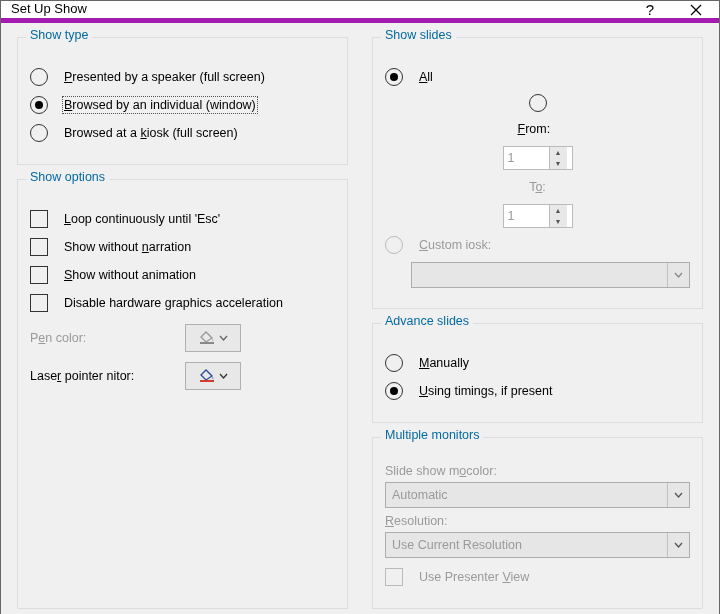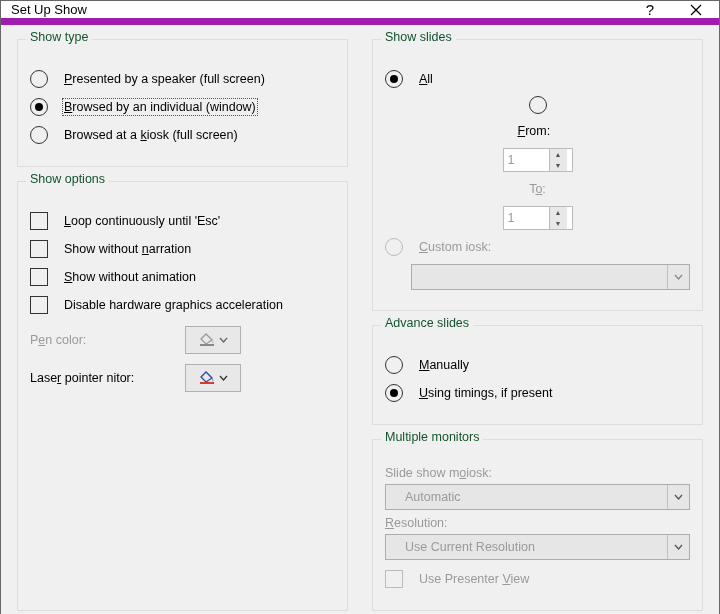--- a/index.html
+++ b/index.html
@@ -15,22 +15,22 @@
     height: 614px;
     border: 1px solid #666;
     background: #fff;
     display: flex;
     flex-direction: column;
     box-shadow: 0 5px 20px rgba(0,0,0,0.2);
   }
   .titlebar {
     height: 38px;
     display: flex;
-    align-items: center;
-    border-bottom: 7px solid #a21caf;
+    align-items: flex-start;
+    border-bottom: 5px solid #a21caf;
     background: #fff;
   }
   .title {
     flex: 1;
     padding-left: 10px;
     font-size: 13px;
   }
   .tb-btn {
     width: 46px;
     height: 100%;
@@ -61,21 +61,21 @@
     margin-bottom: 14px;
     padding: 22px 12px 14px 12px;
     position: relative;
   }
   .group-title {
     position: absolute;
     top: -10px;
     left: 8px;
     background: #f0f0f0;
     padding: 0 4px;
-    color: #14532d;
+    color: #0369a1;
   }
   .radio-row, .check-row {
     display: flex;
     align-items: center;
     gap: 16px;
     margin: 6px 0;
     min-height: 22px;
   }
   .radio {
     width: 18px; height: 18px;
@@ -162,21 +162,20 @@
     margin: 6px 0;
     flex-direction: column;
   }
   .custom-select {
     height: 26px;
     border: 1px solid #adadad;
     background: #e6e6e6;
     display: flex;
     align-items: center;
     margin: 4px 0 6px 0;
-    padding-left: 13px;
   }
   .custom-select .sel-text {
     flex: 1;
     padding: 0 6px;
   }
   .custom-select .sel-arrow {
     width: 22px;
     height: 100%;
     display: flex;
     align-items: center;
@@ -361,21 +360,21 @@
 
           <div class="radio-row">
             <div class="radio checked"></div>
             <span><span class="label-u">U</span><span>sing timings, if present</span></span>
           </div>
         </div>
 
         <div class="group" style="flex:1">
           <div class="group-title">Multiple monitors</div>
 
-          <div class="section-label disabled-text"><span>Slide show m</span><span class="label-u">o</span><span>iosk:</span></div>
+          <div class="section-label disabled-text"><span>Slide show m</span><span class="label-u">o</span><span>color:</span></div>
           <div class="custom-select">
             <div class="sel-text disabled-text">Automatic</div>
             <div class="sel-arrow">
                 <svg class="chev" viewBox="0 0 9 6">
                   <polyline points="1,1 4.5,5 8,1" fill="none" stroke="#555" stroke-width="1.3"></polyline>
                 </svg>
               </div>
           </div>
 
           <div class="section-label disabled-text"><span class="label-u">R</span><span>esolution:</span></div>

